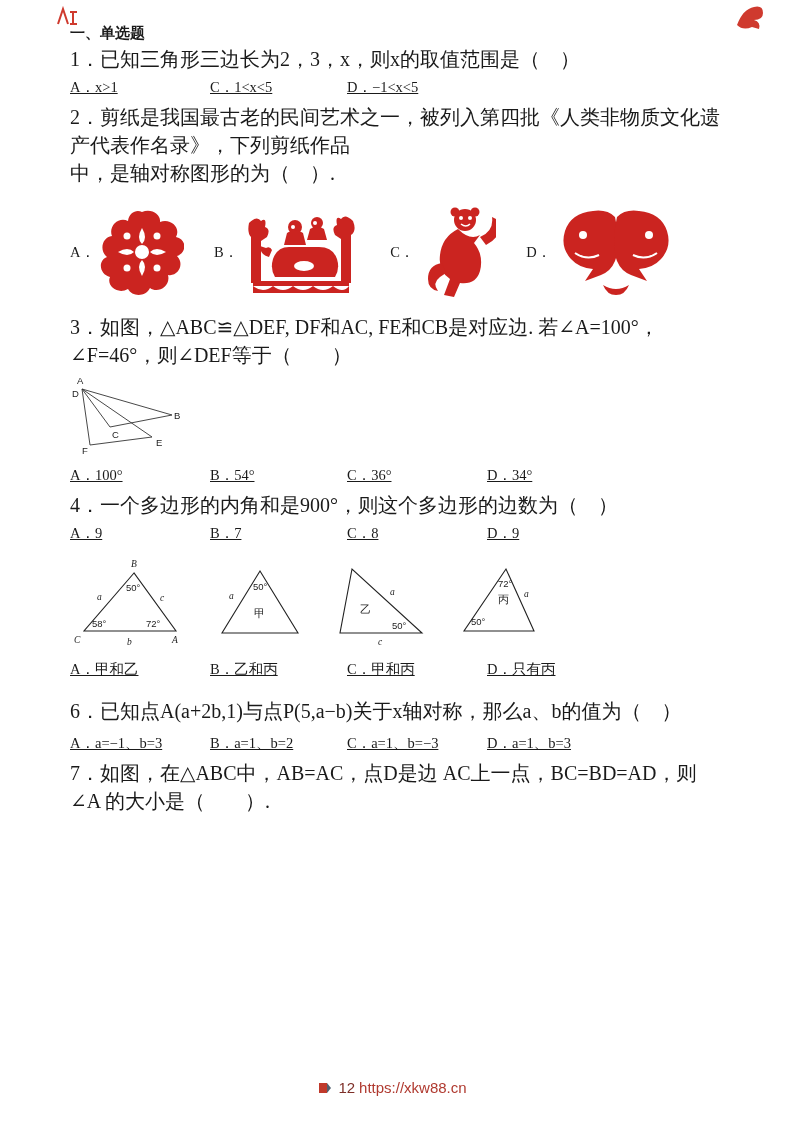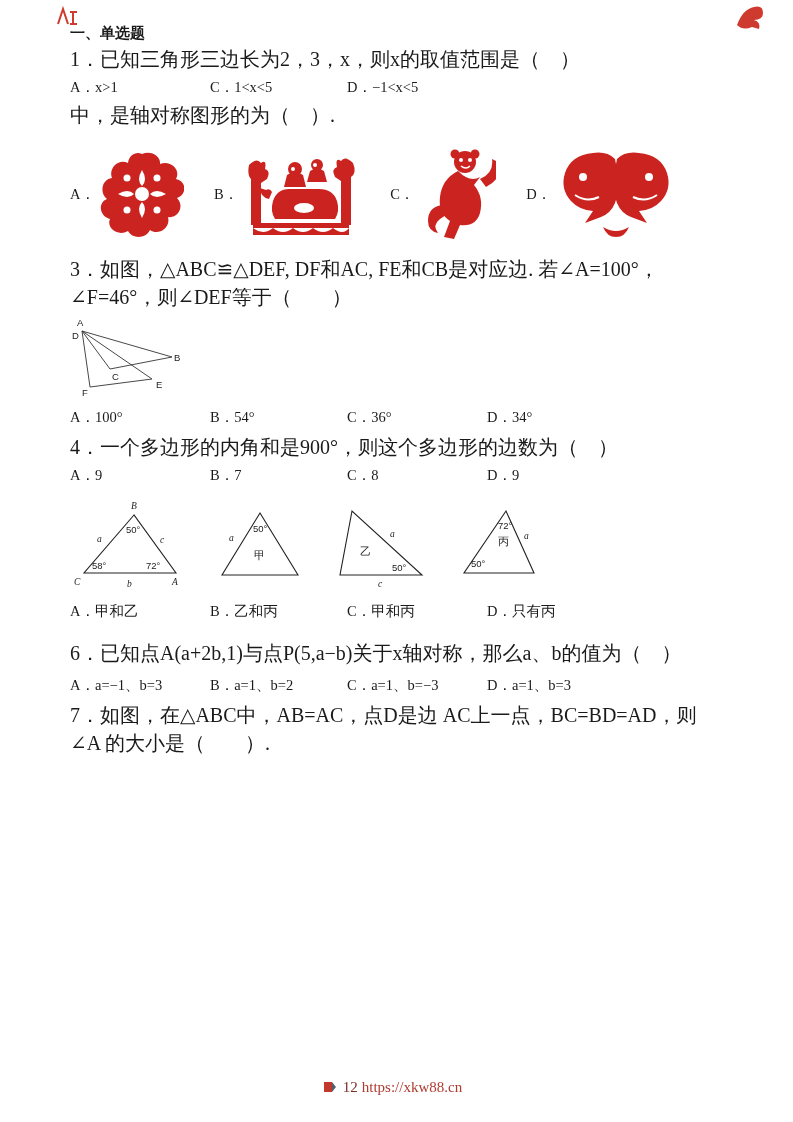--- a/index.html
+++ b/index.html
@@ -4,34 +4,34 @@
 <style>
   html,body{margin:0;padding:0;background:#fff;}
   body{width:793px;height:1122px;}
   .page{position:relative;width:793px;height:1122px;padding:0 70px;box-sizing:border-box;
         font-family:"Liberation Serif","DejaVu Serif",serif;color:#1a1a1a;overflow:hidden;background:#fff;}
   .stamp-left{position:absolute;left:55px;top:6px;}
   .stamp-right{position:absolute;right:28px;top:3px;}
   .title{padding-top:96px;text-align:center;font-size:21px;font-weight:bold;line-height:1.55;}
   .section-head{margin-top:24px;font-size:15px;font-weight:bold;}
   .qtext{font-size:20px;line-height:28px;margin:2px 0 0 0;}
-  .opts{display:grid;grid-template-columns:140px 137px 140px 1fr;font-size:14.5px;line-height:28px;}
+  .opts{display:grid;grid-template-columns:140px 137px 140px 1fr;font-size:14.5px;line-height:28px;text-decoration:underline;}
   .fig-row{display:flex;align-items:center;margin:16px 0 12px 0;font-size:14.5px;}
   .fig-item{display:flex;align-items:center;}
   .fig-item + .fig-item{margin-left:30px;}
   .fig-label{margin-right:4px;}
   .diagram-wrap{margin:6px 0 2px 2px;}
   .tri-row{display:flex;align-items:flex-end;margin:10px 0 6px 2px;}
   .tri-row svg + svg{margin-left:28px;}
   .dlab{font-family:"Liberation Sans","DejaVu Sans",sans-serif;font-size:9.5px;fill:#222;}
   .dlab.big{font-size:11px;}
   .ital{font-style:italic;font-family:"Liberation Serif","DejaVu Serif",serif;}
   .q6{margin-top:14px;margin-bottom:4px;}
   .footer{position:absolute;left:0;right:8px;bottom:26px;text-align:center;font-size:15px;
-          font-family:Liberation Serif, serif;}
+          font-family:Liberation Sans, sans-serif;}
   .footer .pn{color:#7d2f28;margin:0 4px 0 6px;}
   .footer .url{color:#b03a30;}
   .logo{vertical-align:-2px;}
 </style>
 </head>
 <body>
 
 <div class="page">
 
   <svg class="stamp-left" width="24" height="22" viewBox="0 0 24 22">
@@ -47,20 +47,21 @@
 
   <div class="section-head">一、单选题</div>
 
   <p class="qtext">1．已知三角形三边长为2，3，x，则x的取值范围是（　）</p>
   <div class="opts">
     <span>A．x&gt;1</span>
     <span>C．1&lt;x&lt;5</span>
     <span>D．−1&lt;x&lt;5</span>
   </div>
 
+  <p class="qtext">2．剪纸是我国最古老的民间艺术之一，被列入第四批《人类非物质文化遗产代表作名录》，下列剪纸作品</p>
   <p class="qtext" style="margin-top:0">中，是轴对称图形的为（　）.</p>
 
   <div class="fig-row">
     <div class="fig-item">
       <span class="fig-label">A．</span>
       <svg width="85" height="90" viewBox="0 0 85 90">
         <g fill="#cb2420">
           <path d="M43,5 C52,1 62,7 61,15 C72,11 82,21 77,30 C88,32 88,46 78,49 C86,57 79,70 69,68 C72,79 59,87 51,81 C47,90 33,90 29,82 C19,88 7,79 11,70 C1,68 -2,54 8,50 C0,44 3,30 13,29 C9,19 20,9 29,14 C30,5 38,2 43,5 Z"></path>
         </g>
         <g fill="#fff">

